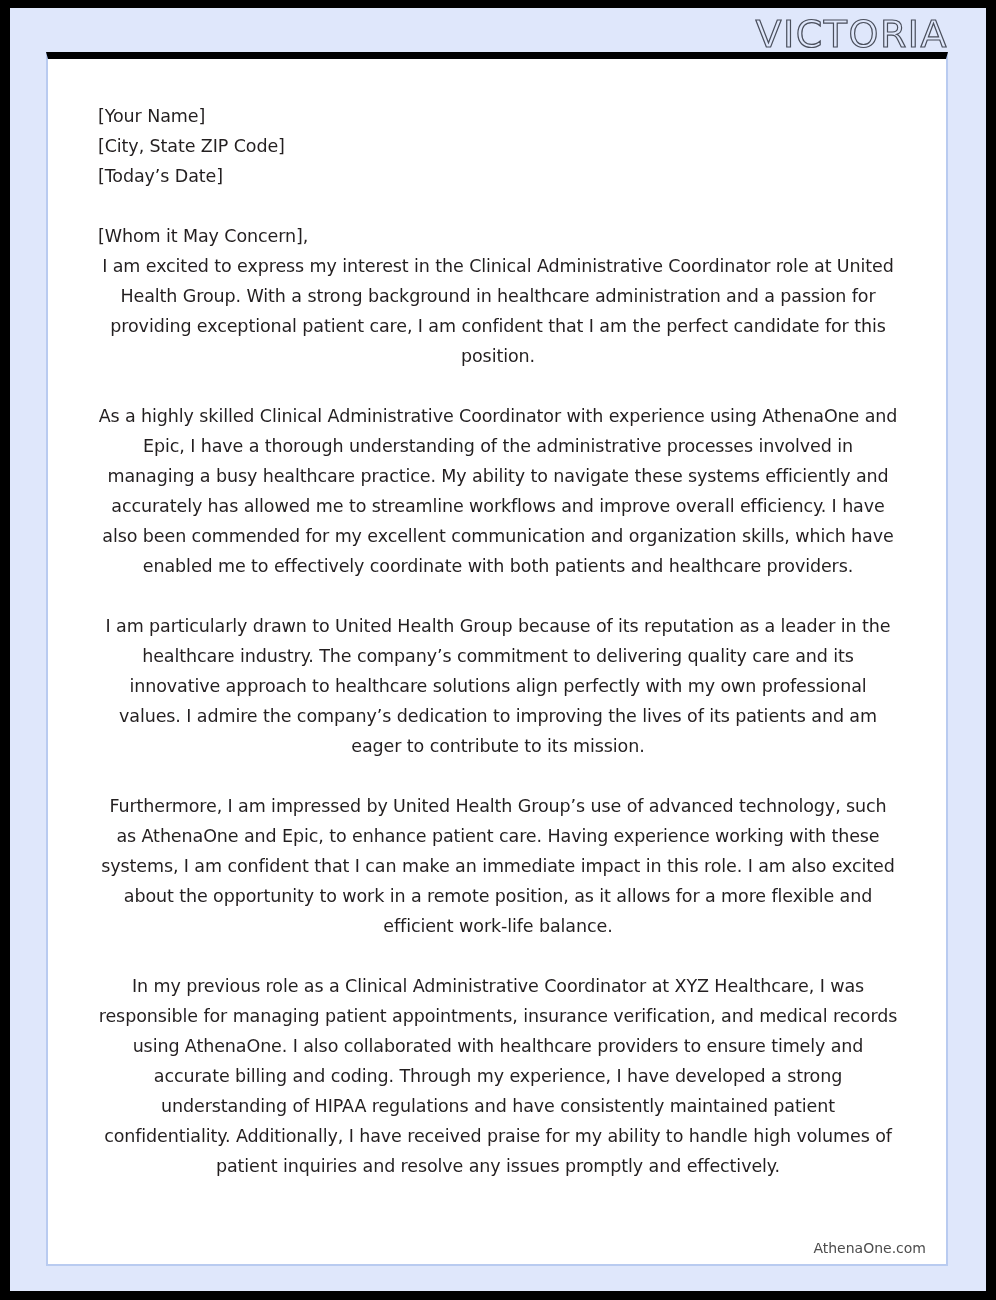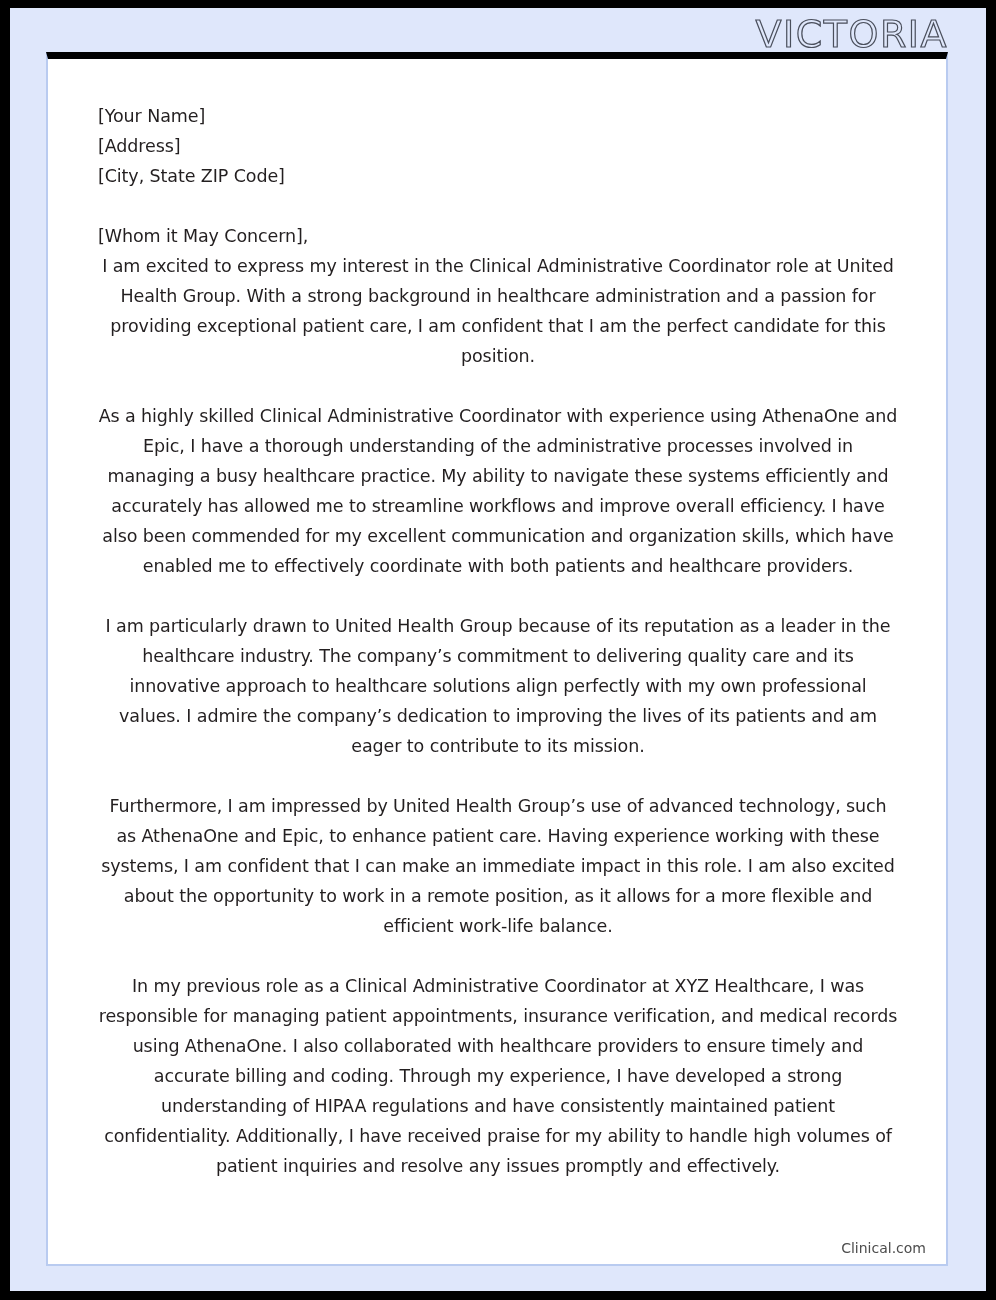--- a/index.html
+++ b/index.html
@@ -132,33 +132,33 @@
     <div id="letterhead">
       <div id="brand-title">VICTORIA</div>
     </div>
 
     <div id="document-sheet">
 
       <div id="document-body">
 
         <div id="sender-block">
           <div class="addr-line">[Your Name]</div>
-          <div class="addr-line">[Address]</div>
           <div class="addr-line">[City, State ZIP Code]</div>
+          <div class="addr-line">[Today’s Date]</div>
         </div>
 
         <div class="salutation">[Whom it May Concern],</div>
 
         <p class="para">I am excited to express my interest in the Clinical Administrative Coordinator role at United Health Group. With a strong background in healthcare administration and a passion for providing exceptional patient care, I am confident that I am the perfect candidate for this position.</p>
         <p class="para">As a highly skilled Clinical Administrative Coordinator with experience using AthenaOne and Epic, I have a thorough understanding of the administrative processes involved in managing a busy healthcare practice. My ability to navigate these systems efficiently and accurately has allowed me to streamline workflows and improve overall efficiency. I have also been commended for my excellent communication and organization skills, which have enabled me to effectively coordinate with both patients and healthcare providers.</p>
         <p class="para">I am particularly drawn to United Health Group because of its reputation as a leader in the healthcare industry. The company’s commitment to delivering quality care and its innovative approach to healthcare solutions align perfectly with my own professional values. I admire the company’s dedication to improving the lives of its patients and am eager to contribute to its mission.</p>
         <p class="para">Furthermore, I am impressed by United Health Group’s use of advanced technology, such as AthenaOne and Epic, to enhance patient care. Having experience working with these systems, I am confident that I can make an immediate impact in this role. I am also excited about the opportunity to work in a remote position, as it allows for a more flexible and efficient work-life balance.</p>
         <p class="para">In my previous role as a Clinical Administrative Coordinator at XYZ Healthcare, I was responsible for managing patient appointments, insurance verification, and medical records using AthenaOne. I also collaborated with healthcare providers to ensure timely and accurate billing and coding. Through my experience, I have developed a strong understanding of HIPAA regulations and have consistently maintained patient confidentiality. Additionally, I have received praise for my ability to handle high volumes of patient inquiries and resolve any issues promptly and effectively.</p>
 
       </div>
 
-      <div id="watermark">Clinical.com</div>
+      <div id="watermark">AthenaOne.com</div>
 
     </div>
 
   </div>
 
 </div>
 
 </body></html>

